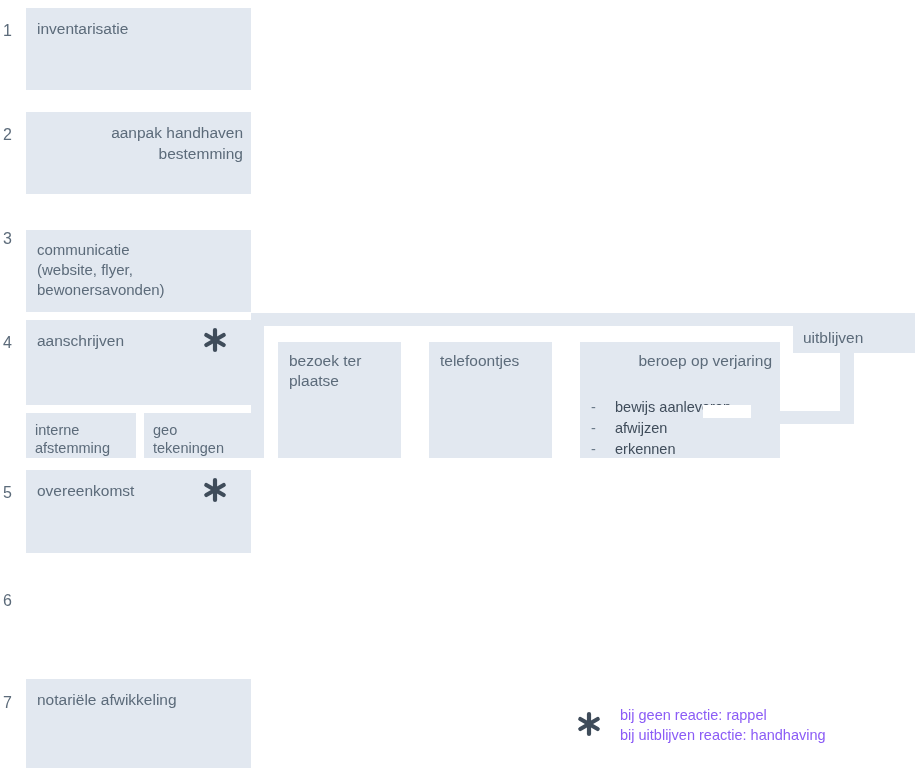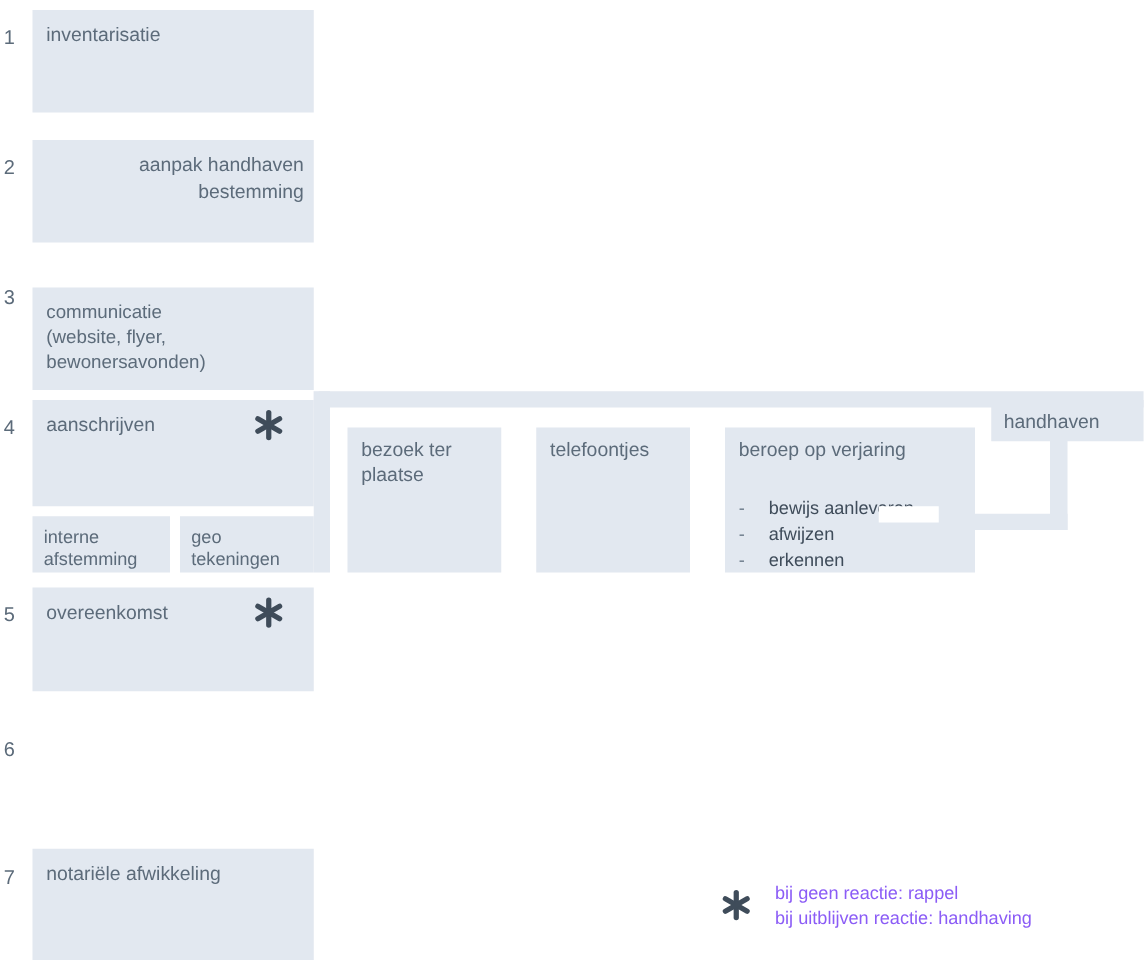--- a/index.html
+++ b/index.html
@@ -144,41 +144,41 @@
   <div class="box" style="left:278px;top:342px;width:123px;height:116px;">
     <div class="txt" style="top:9px;line-height:20px;">bezoek ter
 plaatse</div>
   </div>
 
   <div class="box" style="left:429px;top:342px;width:123px;height:116px;">
     <div class="txt" style="top:9px;line-height:20px;">telefoontjes</div>
   </div>
 
   <div class="box" style="left:580px;top:342px;width:200px;height:116px;">
-    <div class="txt" style="top:9px;line-height:20px;">beroep op verjaring</div>
+    <div class="txt" style="top:9px;line-height:20px;text-align:right;">beroep op verjaring</div>
     <div class="blist">
       <div class="row">
         <span class="dash">-</span>
         <span class="lbl">bewijs aanleveren</span>
       </div>
       <div class="row">
         <span class="dash">-</span>
         <span class="lbl">afwijzen</span>
       </div>
       <div class="row">
         <span class="dash">-</span>
         <span class="lbl">erkennen</span>
       </div>
     </div>
   </div>
 
   <div class="mask" style="left:703px;top:405px;width:48px;height:13px;"></div>
 
   <div class="box" style="left:793px;top:320px;width:122px;height:33px;">
-    <div class="txt" style="top:7px;left:10px;">handhaven</div>
+    <div class="txt" style="top:7px;left:10px;">uitblijven</div>
   </div>
 
   <div class="box" style="left:26px;top:470px;width:225px;height:83px;">
     <div class="txt">overeenkomst</div>
     <div class="ast" style="right:22px;top:6px;">
       <svg width="28" height="28" viewBox="0 0 28 28" aria-hidden="true">
         <g stroke="#3f4c5a" stroke-width="4.2" stroke-linecap="round">
           <line x1="14" y1="4" x2="14" y2="24"></line>
           <line x1="5.3" y1="9" x2="22.7" y2="19"></line>
           <line x1="5.3" y1="19" x2="22.7" y2="9"></line>

